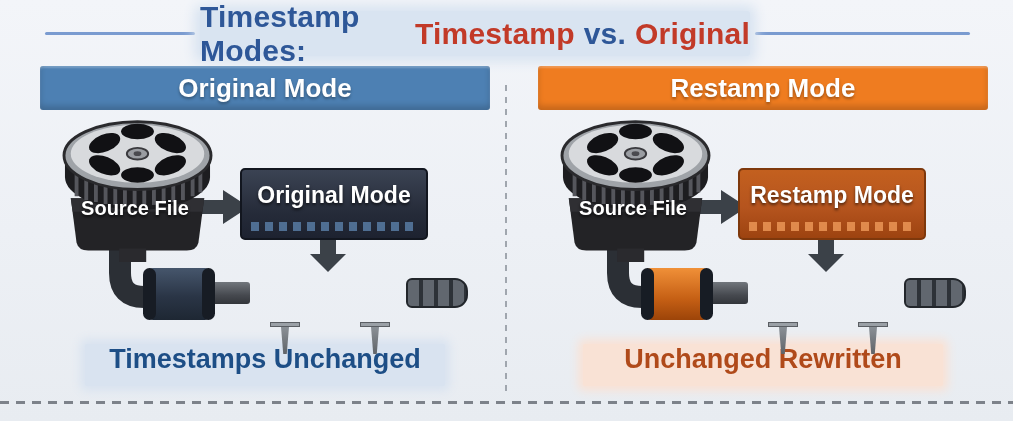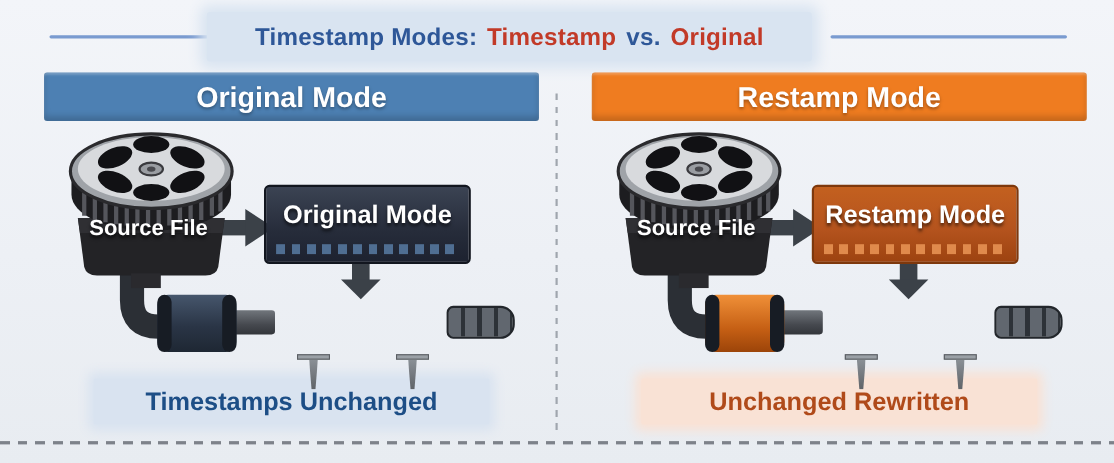--- a/index.html
+++ b/index.html
@@ -3,24 +3,24 @@
 <meta charset="utf-8">
 <style>
   html,body{margin:0;padding:0;background:#e9ecf1;}
   .canvas{
     position:relative;width:1013px;height:421px;overflow:hidden;
     background:linear-gradient(180deg,#f3f5f9 0%,#edf0f5 55%,#e8ecf1 100%);
     font-family:"Liberation Sans", sans-serif;font-weight:bold;
   }
   
   .title-strip{
-    position:absolute;left:188px;top:11px;width:550px;height:45px;
+    position:absolute;left:200px;top:11px;width:550px;height:45px;
     background:#d9e4f1;box-shadow:0 0 12px 6px #d9e4f1;border-radius:3px;
     display:flex;align-items:center;justify-content:center;gap:9px;
-    font-size:22px;letter-spacing:.2px;
+    font-size:30px;letter-spacing:.2px;
   }
   .t-blue{color:#2e5798;}
   .t-red{color:#c23a28;}
   .deco-line{position:absolute;top:32px;height:3px;border-radius:2px;background:#7a9bd0;}
   .deco-line.left{left:45px;width:150px;}
   .deco-line.right{left:755px;width:215px;}
   
   .divider-v{
     position:absolute;left:505px;top:85px;width:2px;height:307px;
     background:repeating-linear-gradient(180deg,#a0a6ae 0 6px,transparent 6px 12px);
@@ -103,21 +103,21 @@
   .leg.leg1{left:230px;} .leg.leg2{left:320px;}
   .leg .bar{position:absolute;left:0;top:0;width:30px;height:5px;background:#9aa0a6;border:1px solid #5a5e63;box-sizing:border-box;}
   .leg .stem{
     position:absolute;left:11px;top:5px;width:8px;height:27px;
     background:linear-gradient(180deg,#8a9096,#5f6368);
     clip-path:polygon(0 0,100% 0,72% 100%,28% 100%);
   }
   
   .caption{
     position:absolute;left:45px;top:284px;width:360px;height:42px;z-index:1;border-radius:2px;
-    display:flex;align-items:center;justify-content:center;font-size:23px;
+    display:flex;align-items:flex-start;justify-content:center;font-size:27px;
   }
   .left .caption{background:#d9e3f0;box-shadow:0 0 10px 5px #d9e3f0;color:#1d4e86;}
   .right .caption{background:#f9e2d5;box-shadow:0 0 10px 5px #f9e2d5;color:#b04a1a;}
 </style>
 </head>
 <body>
 
 <div class="canvas">
 
   <span class="deco-line left"></span>

